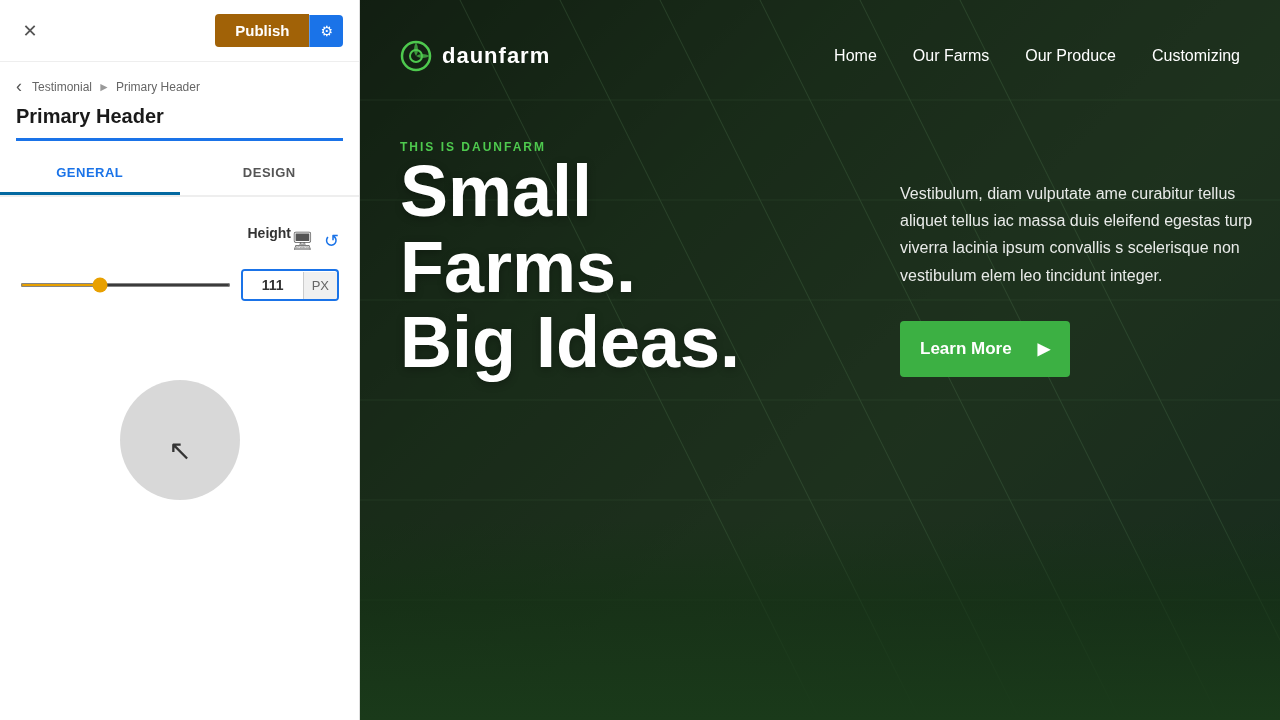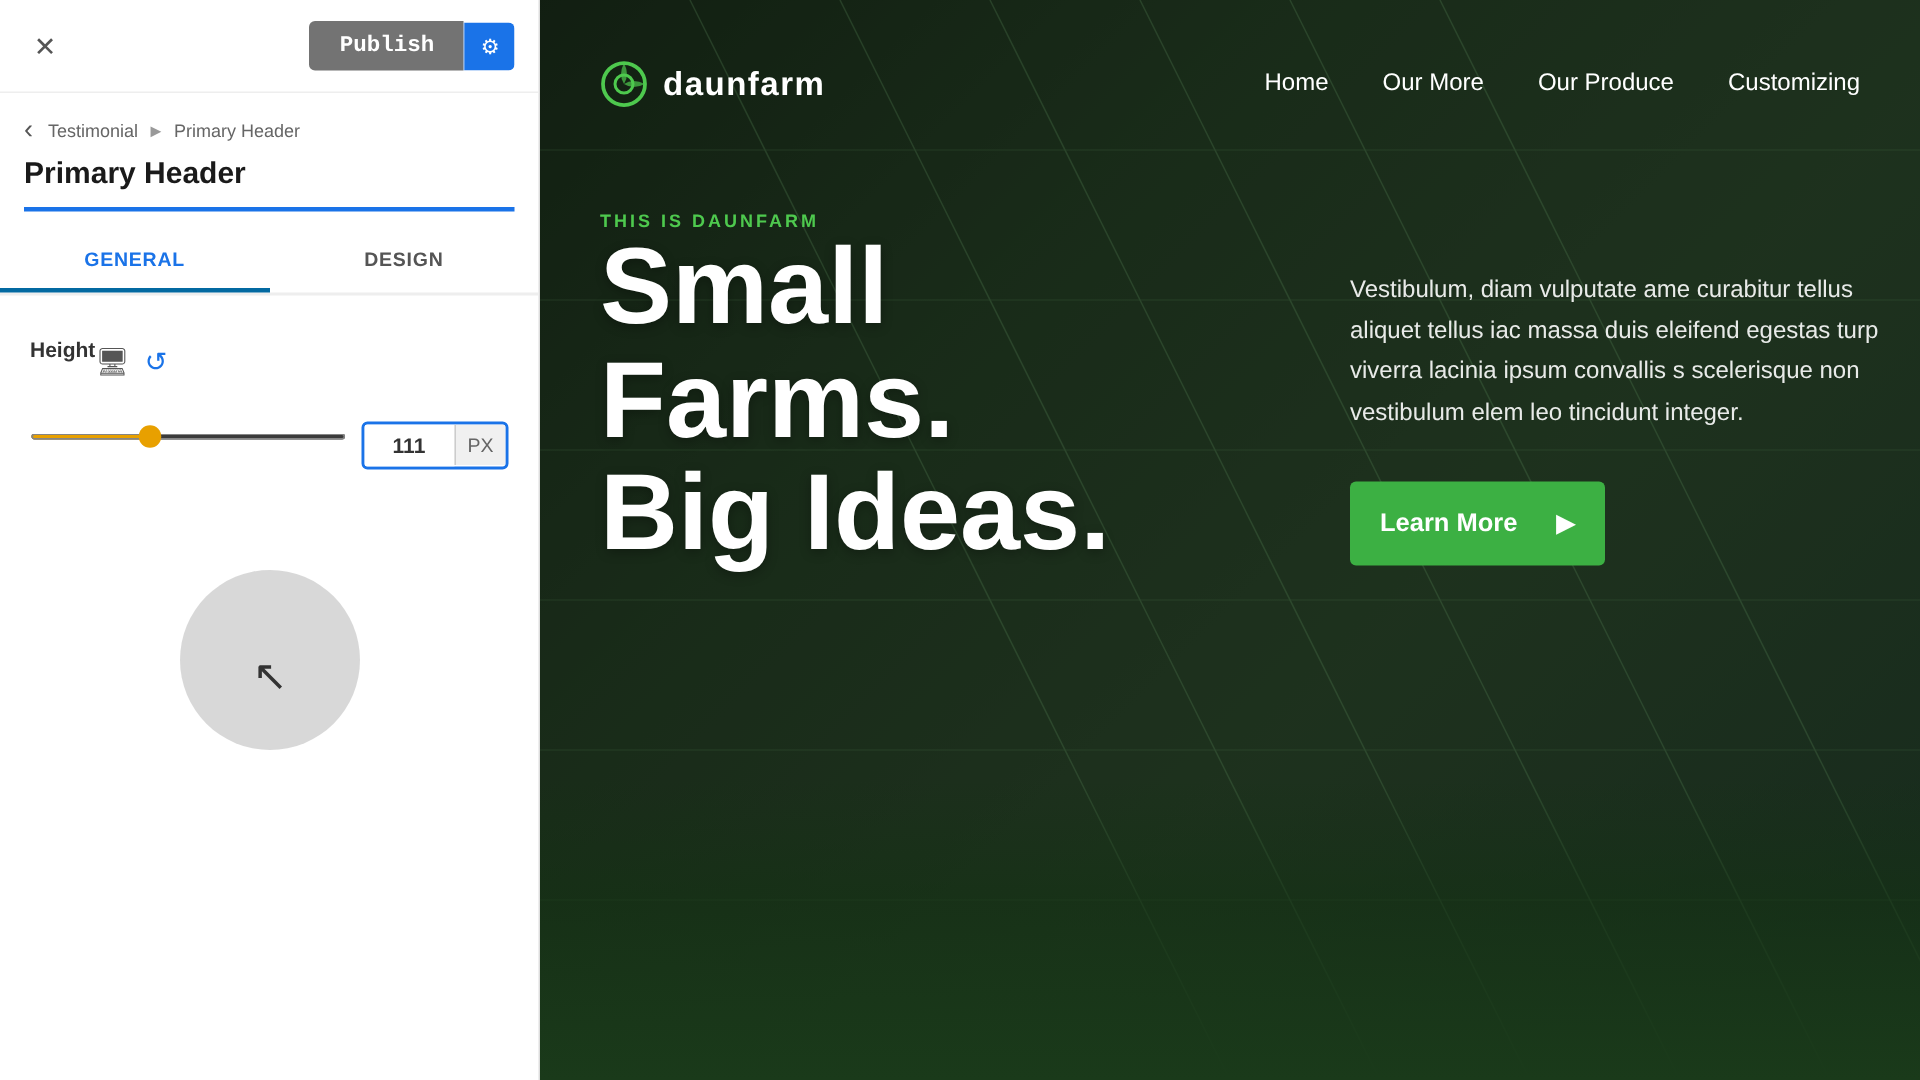--- a/index.html
+++ b/index.html
@@ -36,29 +36,28 @@
       width: 28px;
       height: 28px;
       display: flex; align-items: center; justify-content: center;
     }
     .publish-group {
       display: flex;
       align-items: center;
       gap: 0;
     }
     .publish-btn {
-      background: #737373;
+      background: #a16207;
       color: #fff;
       border: none;
       padding: 8px 20px;
       font-size: 15px;
       font-weight: 600;
       cursor: pointer;
       border-radius: 4px 0 0 4px;
-      font-family: Liberation Mono, monospace;
     }
     .publish-settings-btn {
       background: #1a73e8;
       color: #fff;
       border: none;
       border-left: 1px solid rgba(255,255,255,0.3);
       padding: 8px 10px;
       font-size: 14px;
       cursor: pointer;
       border-radius: 0 4px 4px 0;
@@ -154,25 +153,24 @@
     }
     .icon-btn {
       background: none;
       border: none;
       cursor: pointer;
       color: #555;
       font-size: 16px;
     }
     .input-px-group {
       display: flex;
-      align-items: flex-start;
+      align-items: center;
       border: 2px solid #1a73e8;
       border-radius: 4px;
       overflow: hidden;
-      margin-top: 12px;
     }
     .px-input {
       width: 60px;
       border: none;
       outline: none;
       padding: 6px 8px;
       font-size: 14px;
       font-weight: 600;
       color: #333;
       text-align: center;
@@ -360,21 +358,21 @@
     <div class="page-title">Primary Header</div>
     <div class="title-underline"></div>
   </div>
 
   <div class="tabs">
     <div class="tab active">GENERAL</div>
     <div class="tab">DESIGN</div>
   </div>
 
   <div class="panel-content">
-    <div style="display:flex; justify-content:flex-start; align-items:center; margin-bottom:12px;">
+    <div style="display:flex; justify-content:flex-end; align-items:center; margin-bottom:12px;">
       <div class="height-label">Height</div>
       <div style="display:flex; gap:10px;">
         <button class="icon-btn" title="Device" style="font-size:18px;">🖥</button>
         <button class="icon-btn" title="Reset" style="font-size:18px; color:#1a73e8;">↺</button>
       </div>
     </div>
 
     <div class="height-controls">
       <div class="slider-wrapper">
         <input type="range" min="0" max="300" value="111" style="accent-color: rgb(232, 160, 0);">
@@ -417,21 +415,21 @@
       <svg class="logo-icon" viewBox="0 0 32 32">
         <circle cx="16" cy="16" r="14" fill="none" stroke="#4ec94e" stroke-width="2.5"></circle>
         <circle cx="16" cy="16" r="6" fill="none" stroke="#4ec94e" stroke-width="2"></circle>
         <path d="M16 2 Q20 10 16 16 Q12 10 16 2Z" fill="#4ec94e" opacity="0.7"></path>
         <path d="M30 16 Q22 20 16 16 Q22 12 30 16Z" fill="#4ec94e" opacity="0.7"></path>
       </svg>
       <span class="logo-text">daunfarm</span>
     </div>
     <nav class="site-nav">
       <a class="nav-item">Home</a>
-      <a class="nav-item">Our More</a>
+      <a class="nav-item">Our Farms</a>
       <a class="nav-item">Our Produce</a>
       <a class="nav-item">Customizing</a>
     </nav>
   </div>
 
   <div class="plants-overlay"></div>
 
   <div class="hero-content">
     <div class="hero-left">
       <div class="hero-tag">THIS IS DAUNFARM</div>

